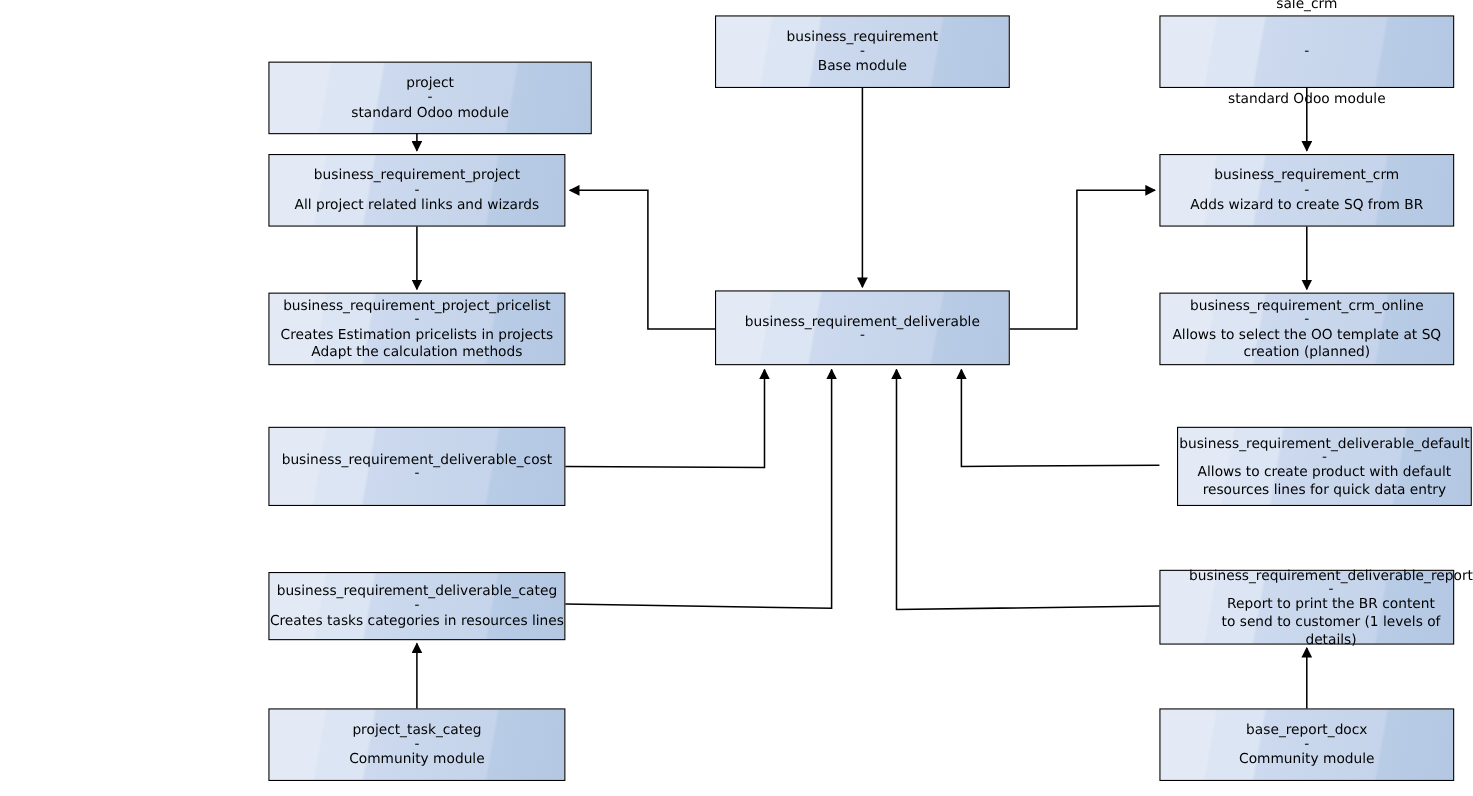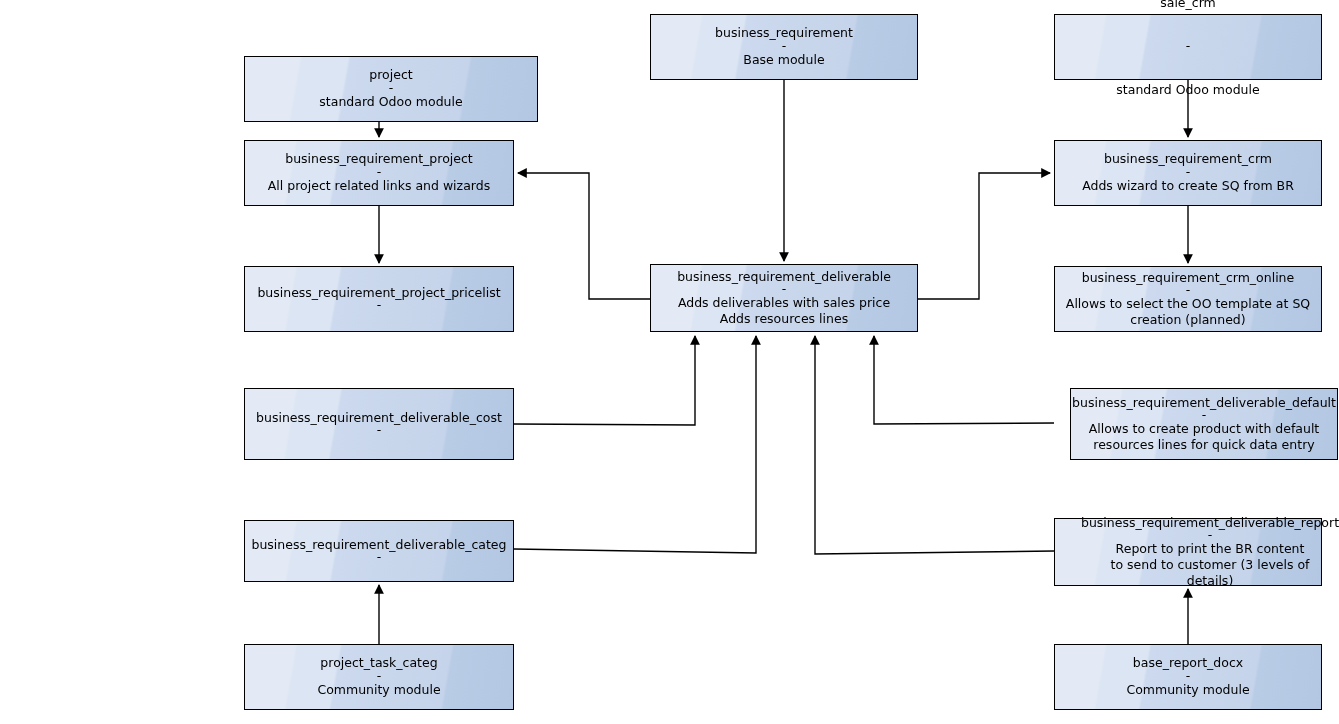--- a/index.html
+++ b/index.html
@@ -133,27 +133,27 @@
 
   <div class="node" style="left: 1054px; top: 140px; width: 268px; height: 66px;">
     <span class="ttl">business_requirement_crm</span>
     <span class="dash">-</span>
     <span class="dsc">Adds wizard to create SQ from BR</span>
   </div>
 
   <div class="node" style="left: 244px; top: 266px; width: 270px; height: 66px;">
     <span class="ttl">business_requirement_project_pricelist</span>
     <span class="dash">-</span>
+    <span class="dsc">Creates Estimation pricelists in projects
+Adapt the calculation methods</span>
   </div>
 
   <div class="node" style="left: 650px; top: 264px; width: 268px; height: 68px;">
     <span class="ttl">business_requirement_deliverable</span>
     <span class="dash">-</span>
-    <span class="dsc">Adds deliverables with sales price
-Adds resources lines</span>
   </div>
 
   <div class="node" style="left: 1054px; top: 266px; width: 268px; height: 66px;">
     <span class="ttl">business_requirement_crm_online</span>
     <span class="dash">-</span>
     <span class="dsc">Allows to select the OO template at SQ
 creation (planned)</span>
   </div>
 
   <div class="node" style="left: 244px; top: 388px; width: 270px; height: 72px;">
@@ -164,27 +164,28 @@
   <div class="node" style="left: 1054px; top: 388px; width: 268px; height: 72px; margin-left: 16px;">
     <span class="ttl">business_requirement_deliverable_default</span>
     <span class="dash">-</span>
     <span class="dsc">Allows to create product with default
 resources lines for quick data entry</span>
   </div>
 
   <div class="node" style="left: 244px; top: 520px; width: 270px; height: 62px; text-align: center;">
     <span class="ttl">business_requirement_deliverable_categ</span>
     <span class="dash">-</span>
+    <span class="dsc">Creates tasks categories in resources lines</span>
   </div>
 
   <div class="node" style="left: 1054px; top: 518px; width: 268px; height: 68px; padding-left: 44px;">
     <span class="ttl">business_requirement_deliverable_report</span>
     <span class="dash">-</span>
     <span class="dsc">Report to print the BR content
-to send to customer (3 levels of details)</span>
+to send to customer (1 levels of details)</span>
   </div>
 
   <div class="node" style="left: 244px; top: 644px; width: 270px; height: 66px;">
     <span class="ttl">project_task_categ</span>
     <span class="dash">-</span>
     <span class="dsc">Community module</span>
   </div>
 
   <div class="node" style="left: 1054px; top: 644px; width: 268px; height: 66px;">
     <span class="ttl">base_report_docx</span>

